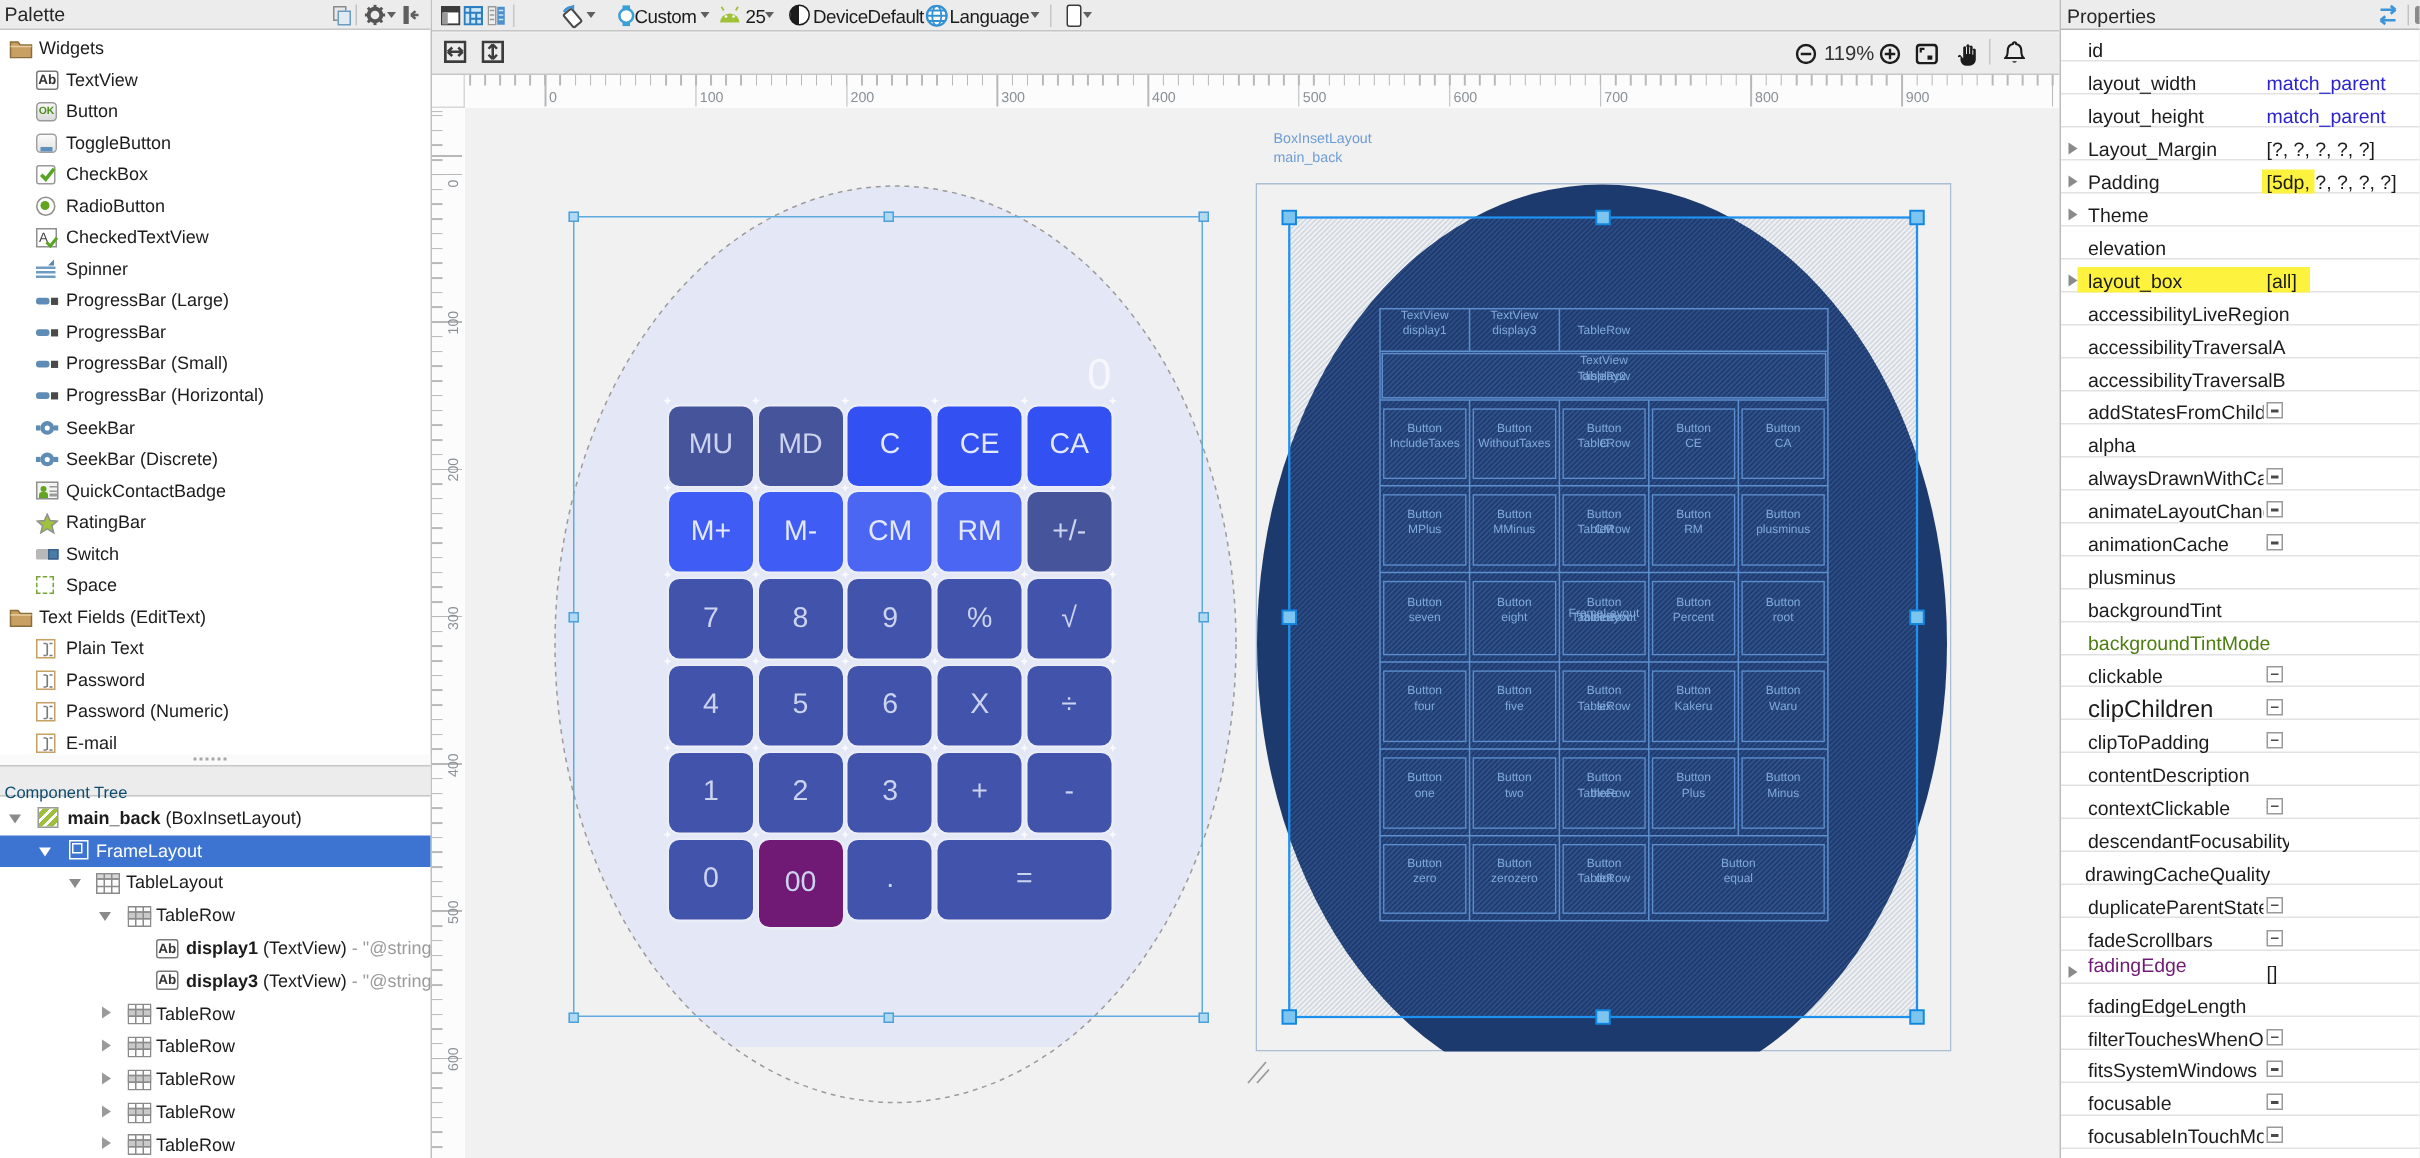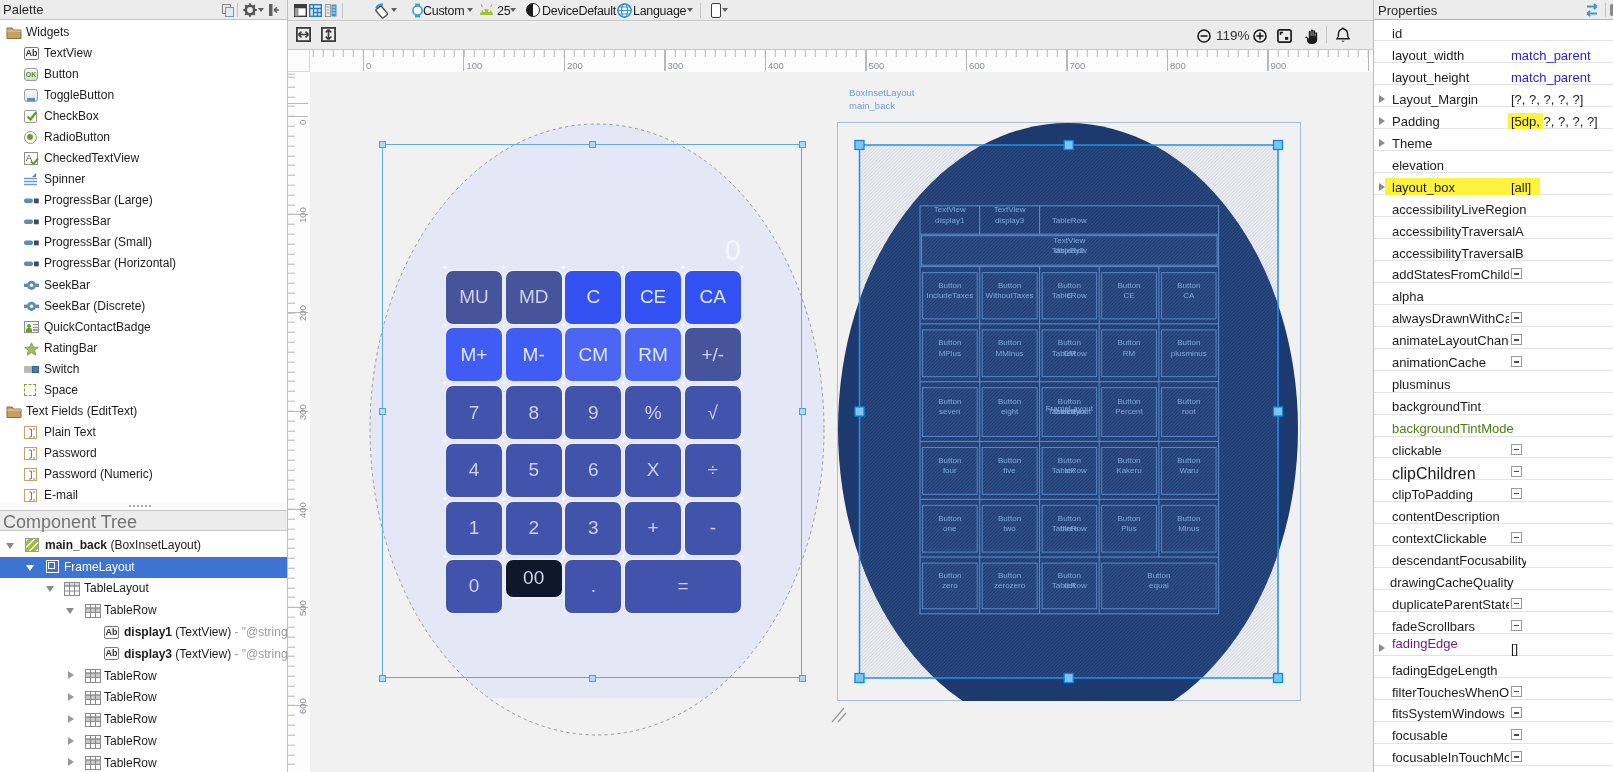--- a/index.html
+++ b/index.html
@@ -149,21 +149,21 @@
       </svg>
     </div>
 <div class="abs" style="left:0;top:503px;width:287px;height:7px;background:#fafafa"></div>
 <div class="abs" style="left:129px;top:505px;width:2px;height:2px;background:#a8a8a8"></div>
 <div class="abs" style="left:133px;top:505px;width:2px;height:2px;background:#a8a8a8"></div>
 <div class="abs" style="left:137px;top:505px;width:2px;height:2px;background:#a8a8a8"></div>
 <div class="abs" style="left:141px;top:505px;width:2px;height:2px;background:#a8a8a8"></div>
 <div class="abs" style="left:145px;top:505px;width:2px;height:2px;background:#a8a8a8"></div>
 <div class="abs" style="left:149px;top:505px;width:2px;height:2px;background:#a8a8a8"></div>
 <div class="abs" style="left:0;top:510px;width:287px;height:21px;background:#ececec;border-top:1px solid #c6c6c6;border-bottom:1px solid #c6c6c6">
-<div class="abs" style="left:3px;top:1px;font-size:18px;color:#737373">Component Tree</div>
+<div class="abs" style="left:3px;top:12px;font-size:11px;color:#0c4a6e">Component Tree</div>
     </div>
 <div class="abs" style="left:6px;top:542.8px;width:0;height:0;border-left:4.5px solid transparent;border-right:4.5px solid transparent;border-top:6px solid #8a8a8a"></div>
 <div class="abs" style="left:25px;top:537.8px;width:14px;height:14px;border:1px solid #9a9a9a;background:repeating-linear-gradient(135deg,#fff 0 2px,#9dbf3b 2px 5px)"></div>
 <div class="row" style="left:45px;top:537.8px;font-size:12px;color:#1c1c1c"><b>main_back</b> (BoxInsetLayout)</div>
 <div class="abs" style="left:0;top:556.6px;width:287px;height:21px;background:#3d74d1"></div>
 <div class="abs" style="left:26px;top:564.5999999999999px;width:0;height:0;border-left:4.5px solid transparent;border-right:4.5px solid transparent;border-top:6px solid #fff"></div>
 <div class="abs" style="left:46px;top:560.0999999999999px;width:13px;height:13px;border:1.6px solid #fff;background:transparent">
       <div class="abs" style="left:1.2px;top:1.2px;width:7px;height:7px;border:1.4px solid #fff"></div>
     </div>
 <div class="row" style="left:64px;top:559.6px;font-size:12px;color:#fff">FrameLayout</div>
@@ -361,21 +361,21 @@
 <div class="abs" style="left:217.7px;top:443.9px;width:56.0px;height:53px;background:#4253ab;border-radius:7px;color:#ccd3ef;font-size:19px;box-shadow:0 0 2px 0.6px rgba(255,255,255,0.5);display:flex;align-items:center;justify-content:center">5</div>
 <div class="abs" style="left:277.4px;top:443.9px;width:56.0px;height:53px;background:#4253ab;border-radius:7px;color:#ccd3ef;font-size:19px;box-shadow:0 0 2px 0.6px rgba(255,255,255,0.5);display:flex;align-items:center;justify-content:center">6</div>
 <div class="abs" style="left:337.1px;top:443.9px;width:56.0px;height:53px;background:#4253ab;border-radius:7px;color:#ccd3ef;font-size:19px;box-shadow:0 0 2px 0.6px rgba(255,255,255,0.5);display:flex;align-items:center;justify-content:center">X</div>
 <div class="abs" style="left:396.8px;top:443.9px;width:56.0px;height:53px;background:#4253ab;border-radius:7px;color:#ccd3ef;font-size:19px;box-shadow:0 0 2px 0.6px rgba(255,255,255,0.5);display:flex;align-items:center;justify-content:center">÷</div>
 <div class="abs" style="left:158.0px;top:501.7px;width:56.0px;height:53px;background:#4253ab;border-radius:7px;color:#ccd3ef;font-size:19px;box-shadow:0 0 2px 0.6px rgba(255,255,255,0.5);display:flex;align-items:center;justify-content:center">1</div>
 <div class="abs" style="left:217.7px;top:501.7px;width:56.0px;height:53px;background:#4253ab;border-radius:7px;color:#ccd3ef;font-size:19px;box-shadow:0 0 2px 0.6px rgba(255,255,255,0.5);display:flex;align-items:center;justify-content:center">2</div>
 <div class="abs" style="left:277.4px;top:501.7px;width:56.0px;height:53px;background:#4253ab;border-radius:7px;color:#ccd3ef;font-size:19px;box-shadow:0 0 2px 0.6px rgba(255,255,255,0.5);display:flex;align-items:center;justify-content:center">3</div>
 <div class="abs" style="left:337.1px;top:501.7px;width:56.0px;height:53px;background:#4253ab;border-radius:7px;color:#ccd3ef;font-size:19px;box-shadow:0 0 2px 0.6px rgba(255,255,255,0.5);display:flex;align-items:center;justify-content:center">+</div>
 <div class="abs" style="left:396.8px;top:501.7px;width:56.0px;height:53px;background:#4253ab;border-radius:7px;color:#ccd3ef;font-size:19px;box-shadow:0 0 2px 0.6px rgba(255,255,255,0.5);display:flex;align-items:center;justify-content:center">-</div>
 <div class="abs" style="left:158.0px;top:559.5px;width:56.0px;height:53px;background:#4253ab;border-radius:7px;color:#ccd3ef;font-size:19px;box-shadow:0 0 2px 0.6px rgba(255,255,255,0.5);display:flex;align-items:center;justify-content:center">0</div>
-<div class="abs" style="left:217.7px;top:559.5px;width:56.0px;height:37px;background:#0f172a;border-radius:7px;color:#ccd3ef;font-size:19px;box-shadow:0 0 2px 0.6px rgba(255,255,255,0.5);display:flex;align-items:center;justify-content:center">00</div>
+<div class="abs" style="left:217.7px;top:559.5px;width:56.0px;height:58px;background:#701a75;border-radius:7px;color:#ccd3ef;font-size:19px;box-shadow:0 0 2px 0.6px rgba(255,255,255,0.5);display:flex;align-items:center;justify-content:center">00</div>
 <div class="abs" style="left:277.4px;top:559.5px;width:56.0px;height:53px;background:#4253ab;border-radius:7px;color:#ccd3ef;font-size:19px;box-shadow:0 0 2px 0.6px rgba(255,255,255,0.5);display:flex;align-items:center;justify-content:center">.</div>
 <div class="abs" style="left:337.1px;top:559.5px;width:115.7px;height:53px;background:#4253ab;border-radius:7px;color:#ccd3ef;font-size:19px;box-shadow:0 0 2px 0.6px rgba(255,255,255,0.5);display:flex;align-items:center;justify-content:center">=</div>
 <svg class="abs" style="left:80px;top:122px;pointer-events:none" width="460" height="616" viewBox="0 0 460 616">
 <path d="M77 142.39999999999998 L77.8 144.39999999999998 L79.8 145.2 L77.8 146.0 L77 148.0 L76.2 146.0 L74.2 145.2 L76.2 144.39999999999998 Z" fill="#ffffff" fill-opacity="0.8"></path>
 <path d="M135.8 142.39999999999998 L136.60000000000002 144.39999999999998 L138.60000000000002 145.2 L136.60000000000002 146.0 L135.8 148.0 L135.0 146.0 L133.0 145.2 L135.0 144.39999999999998 Z" fill="#ffffff" fill-opacity="0.8"></path>
 <path d="M195.5 142.39999999999998 L196.3 144.39999999999998 L198.3 145.2 L196.3 146.0 L195.5 148.0 L194.7 146.0 L192.7 145.2 L194.7 144.39999999999998 Z" fill="#ffffff" fill-opacity="0.8"></path>
 <path d="M255.2 142.39999999999998 L256.0 144.39999999999998 L258.0 145.2 L256.0 146.0 L255.2 148.0 L254.39999999999998 146.0 L252.39999999999998 145.2 L254.39999999999998 144.39999999999998 Z" fill="#ffffff" fill-opacity="0.8"></path>
 <path d="M314.9 142.39999999999998 L315.7 144.39999999999998 L317.7 145.2 L315.7 146.0 L314.9 148.0 L314.09999999999997 146.0 L312.09999999999997 145.2 L314.09999999999997 144.39999999999998 Z" fill="#ffffff" fill-opacity="0.8"></path>
 <path d="M373.8 142.39999999999998 L374.6 144.39999999999998 L376.6 145.2 L374.6 146.0 L373.8 148.0 L373.0 146.0 L371.0 145.2 L373.0 144.39999999999998 Z" fill="#ffffff" fill-opacity="0.8"></path>
 <path d="M77 200.39999999999998 L77.8 202.39999999999998 L79.8 203.2 L77.8 204.0 L77 206.0 L76.2 204.0 L74.2 203.2 L76.2 202.39999999999998 Z" fill="#ffffff" fill-opacity="0.8"></path>

